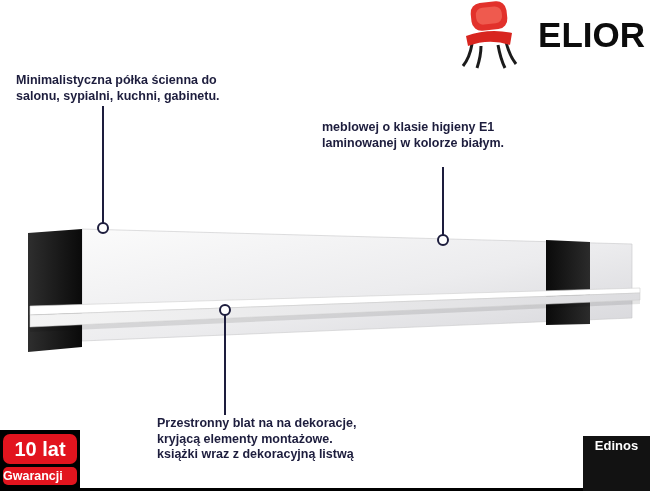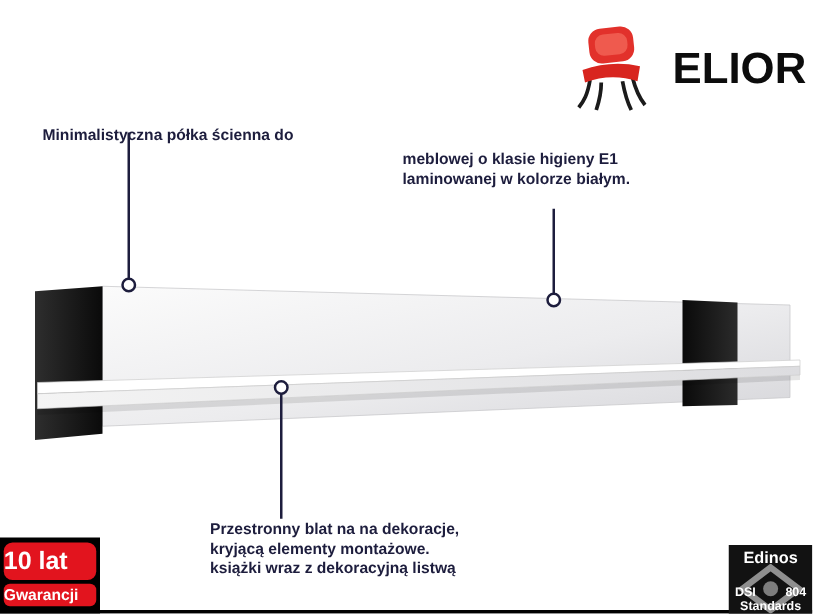--- a/index.html
+++ b/index.html
@@ -2,45 +2,45 @@
 <html><head>
 <meta charset="utf-8">
 <style>
   html,body{margin:0;padding:0;}
   body{width:650px;height:491px;font-family:"Liberation Sans",sans-serif;background:#fff;}
   .stage{position:relative;width:650px;height:491px;overflow:hidden;background:#fff;}
 
   .banner{position:absolute;left:0;top:0;background:#000;color:#fff;
     font-size:13px;font-weight:bold;padding:3px 9px 5px 8px;letter-spacing:.2px;}
 
-  .brand{position:absolute;right:5px;top:20px;display:flex;align-items:center;gap:20px;}
+  .brand{position:absolute;right:5px;top:0;display:flex;align-items:center;gap:20px;}
   .chair{display:block;width:58px;height:70px;}
   .brand-name{font-size:35px;font-weight:800;color:#0c0c0c;letter-spacing:0;}
 
   .note{position:absolute;color:#1d1d3d;font-weight:bold;font-size:12.5px;line-height:15.5px;}
-  .note-1{left:34px;top:73px;margin-top:28px;}
+  .note-1{left:16px;top:73px;}
   .note-2{left:322px;top:120px;}
-  .note-3{left:168px;top:416px;}
+  .note-3{left:157px;top:416px;}
 
   .cline{position:absolute;width:2px;background:#1d1d3d;}
   .cline-1{left:102px;top:106px;height:118px;}
   .cline-2{left:442px;top:167px;height:69px;}
   .cline-3{left:224px;top:314px;height:101px;}
 
   .cdot{position:absolute;width:8px;height:8px;border:2px solid #1d1d3d;border-radius:50%;background:#fff;}
   .cdot-1{left:97px;top:222px;}
   .cdot-2{left:437px;top:234px;}
   .cdot-3{left:219px;top:304px;}
 
   .shelf{position:absolute;left:0;top:0;}
 
   .warranty{position:absolute;left:0;top:430px;width:80px;height:61px;background:#000;
     box-sizing:border-box;padding:4px 3px 3px;display:flex;flex-direction:column;gap:3px;}
   .w-big{background:#e2141e;border-radius:7px;color:#fff;font-weight:bold;font-size:20px;
-    line-height:30px;height:30px;}
+    text-align:center;line-height:30px;height:30px;}
   .w-small{background:#e2141e;border-radius:5px;color:#fff;font-weight:bold;font-size:12.5px;
     text-align:left;line-height:18px;height:18px;}
 
   .edinos{position:absolute;right:0;top:436px;width:67px;height:62px;background:#121212;color:#fff;}
   .e-title{font-weight:bold;font-size:13px;text-align:center;padding-top:2px;}
   .e-body{position:relative;height:38px;}
   .e-diamond{position:absolute;left:0;top:-2px;}
   .e-row{position:absolute;left:0;right:0;bottom:11px;display:flex;justify-content:space-between;
     padding:0 5px;font-size:10px;font-weight:bold;}
   .e-standards{position:absolute;left:0;right:0;bottom:0;text-align:center;font-size:10px;font-weight:bold;}
@@ -104,46 +104,36 @@
 
   <div class="cline cline-1"></div>
   <div class="cline cline-2"></div>
   <div class="cline cline-3"></div>
   <div class="cdot cdot-1"></div>
   <div class="cdot cdot-2"></div>
   <div class="cdot cdot-3"></div>
 
   <div class="note note-1">
     <div>Minimalistyczna półka ścienna do</div>
+    <div>salonu, sypialni, kuchni, gabinetu.</div>
   </div>
   <div class="note note-2">
     <div>meblowej o klasie higieny E1</div>
     <div>laminowanej w kolorze białym.</div>
   </div>
   <div class="note note-3">
     <div>Przestronny blat na na dekoracje,</div>
     <div>kryjącą elementy montażowe.</div>
     <div>książki wraz z dekoracyjną listwą</div>
   </div>
 
   <div class="bottom-bar"></div>
 
   <div class="warranty">
     <div class="w-big">10 lat</div>
     <div class="w-small">Gwarancji</div>
   </div>
 
   <div class="edinos">
     <div class="e-title">Edinos</div>
-    <div class="e-body">
-      <svg class="e-diamond" width="67" height="40" viewBox="0 0 67 40">
-        <path d="M33.5 3 L56 20 L33.5 37 L11 20 Z" fill="none" stroke="#8f8f8f" stroke-width="5"></path>
-        <circle cx="33.5" cy="20" r="6" fill="#7d7d7d"></circle>
-      </svg>
-      <div class="e-row">
-        <span>DSI</span>
-        <span>804</span>
-      </div>
-      <div class="e-standards">Standards</div>
-    </div>
   </div>
 
 </div>
 
 </body></html>

